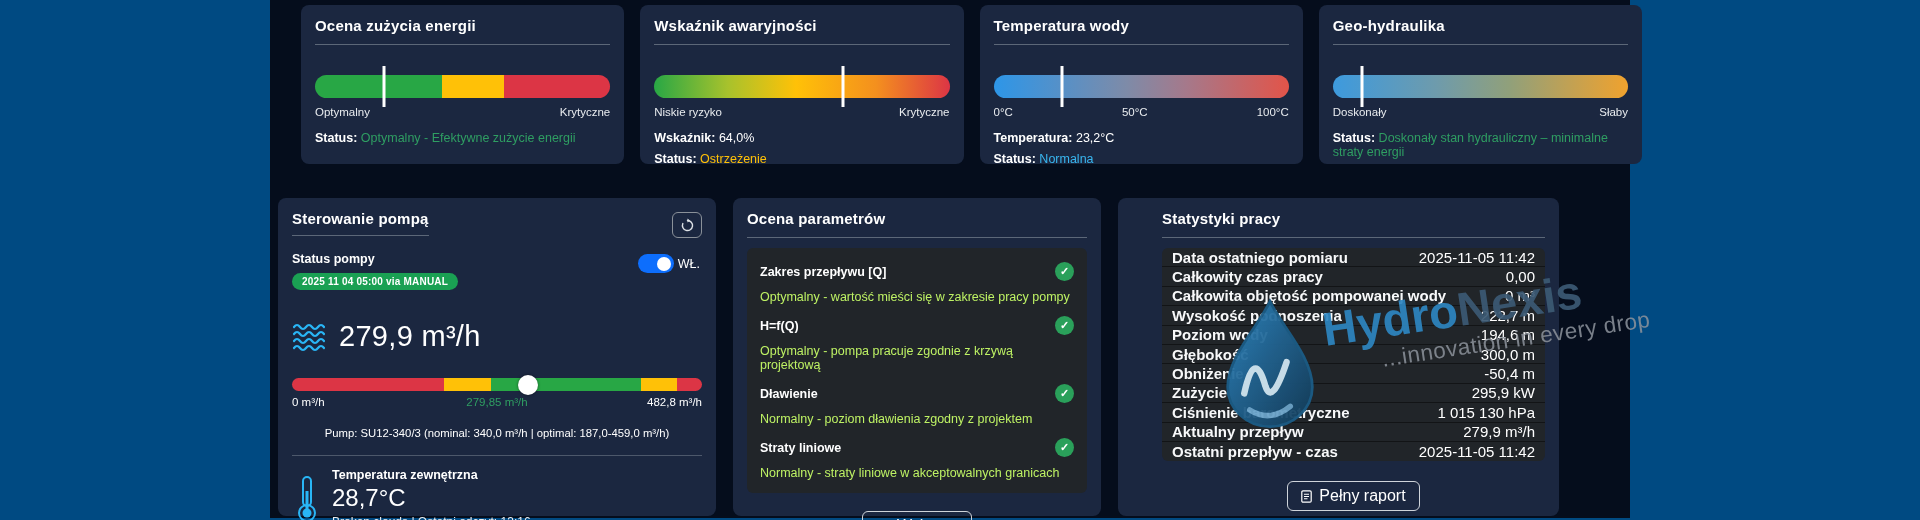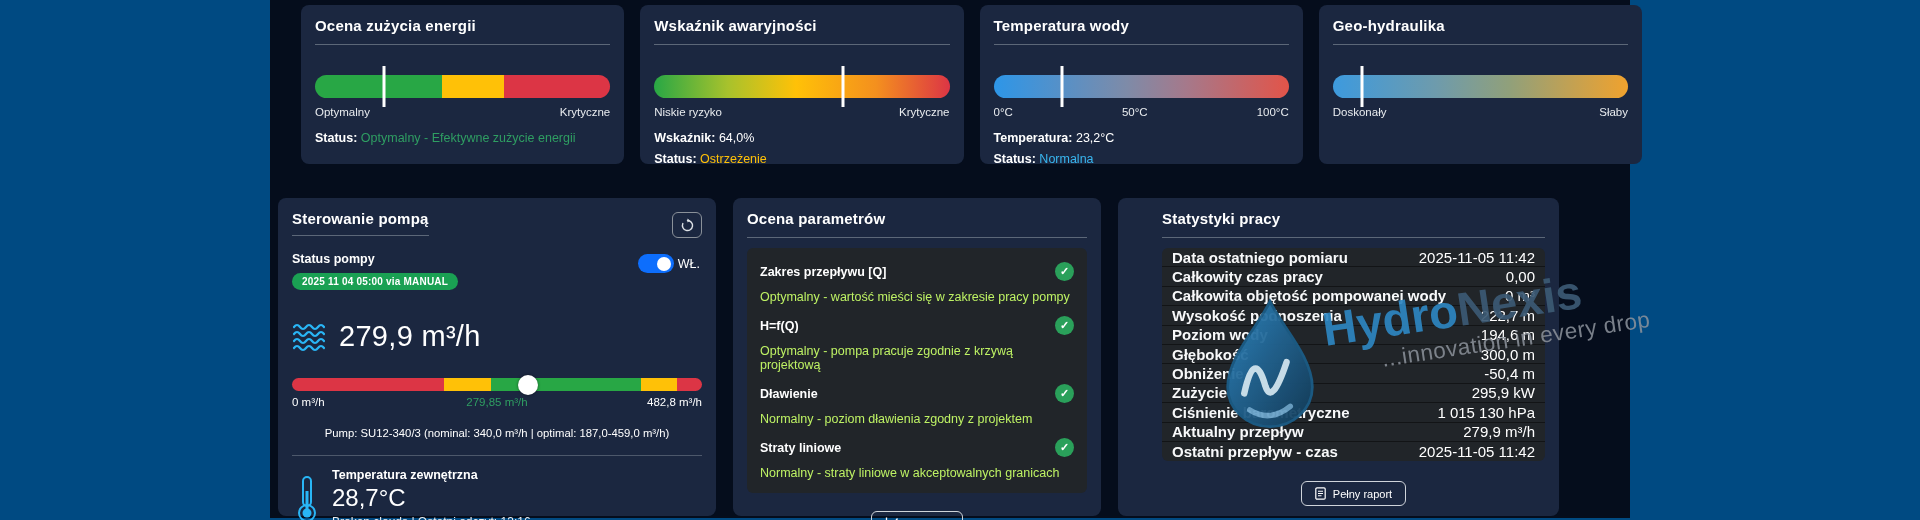--- a/index.html
+++ b/index.html
@@ -62,21 +62,21 @@
   .weather-detail { font-size:12px; color:#e9ecef; margin-top:3px; }
 
   
   .card-params { width:368px; height:318px; }
   .panel { background:#212529; border-radius:6px; margin-top:10px; }
   .params-panel { padding:2px 13px 13px; }
   .param-name-row { display:flex; justify-content:space-between; align-items:center; margin-top:12px; font-size:12.5px; font-weight:700; }
   .check { width:19px; height:19px; border-radius:50%; background:#2aa05a; color:#fff; font-size:11px; font-weight:700; display:flex; align-items:center; justify-content:center; }
   .param-desc { margin-top:9px; font-size:12.5px; color:#bef264; }
   .btn-center { text-align:center; }
-  .ghost-btn { display:inline-flex; align-items:center; gap:7px; border:1px solid #cfd4da; border-radius:6px; background:transparent; color:#fff; font-size:11px; padding:5px 13px; cursor:pointer; font-family:inherit; }
+  .ghost-btn { display:inline-flex; align-items:center; gap:7px; border:1px solid #cfd4da; border-radius:6px; background:transparent; color:#fff; font-size:16px; padding:5px 13px; cursor:pointer; font-family:inherit; }
   .params-btn { margin-top:18px; }
   .stats-btn { margin-top:20px; }
 
   
   .card-stats { width:441px; height:318px;padding-left:44px; }
   .stats-panel { padding:0 0; }
   .stat-row { display:flex; justify-content:space-between; align-items:center; height:19.4px; font-size:15px; padding:0 10px; border-bottom:1px solid rgba(0,0,0,.45); }
   .stat-row:last-child { border-bottom:none; }
   .stat-label { font-weight:700; color:#f8f9fa; }
   .stat-value { color:#fff; white-space:nowrap; }
@@ -158,20 +158,24 @@
 
     <div class="card">
       <div class="card-head"><span class="card-title">Geo-hydraulika</span></div>
       <div class="gauge-zone">
         <div class="gauge-bar g4"></div>
         <div class="gauge-marker" style="left: 10%;"></div>
       </div>
       <div class="gauge-labels">
         <span>Doskonały</span>
         <span>Słaby</span>
+      </div>
+      <div class="status-line">
+        <b>Status:</b>
+        <span class="c-green">Doskonały stan hydrauliczny – minimalne straty energii</span>
       </div>
     </div>
   </div>
 
   <div class="bottom-row">
 
     <div class="card card-pump">
       <span class="card-title head-short">Sterowanie pompą</span>
       <button class="refresh-btn">
         <span>

